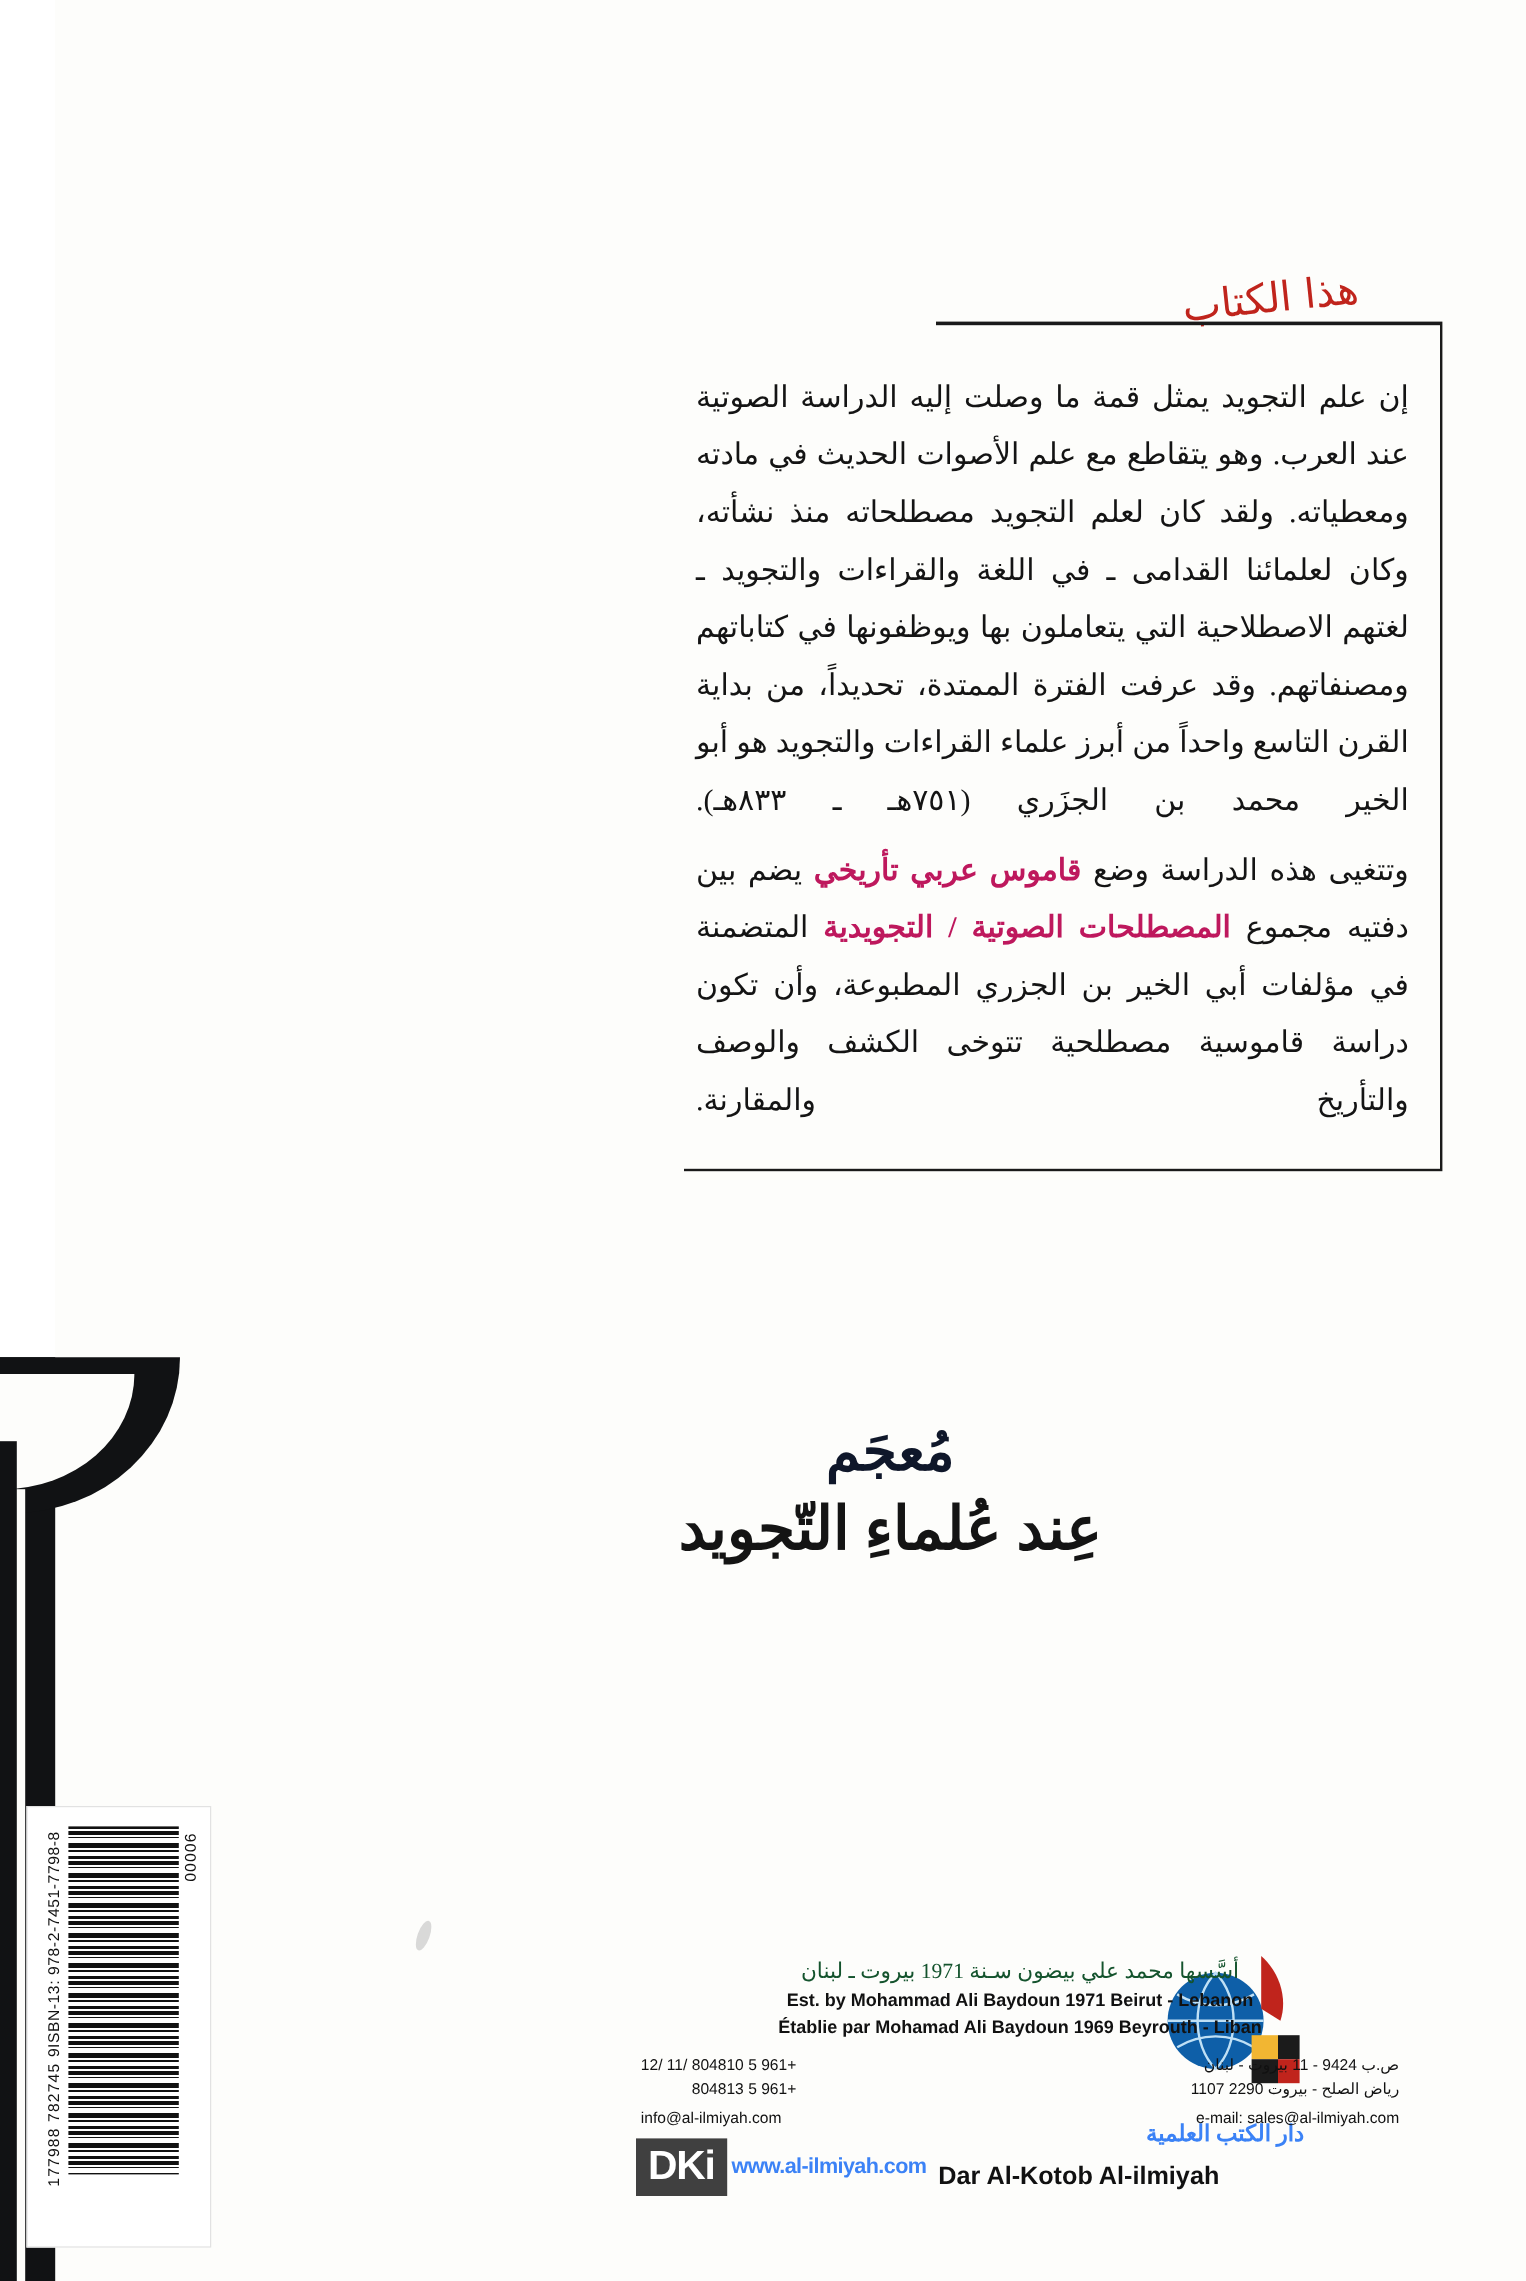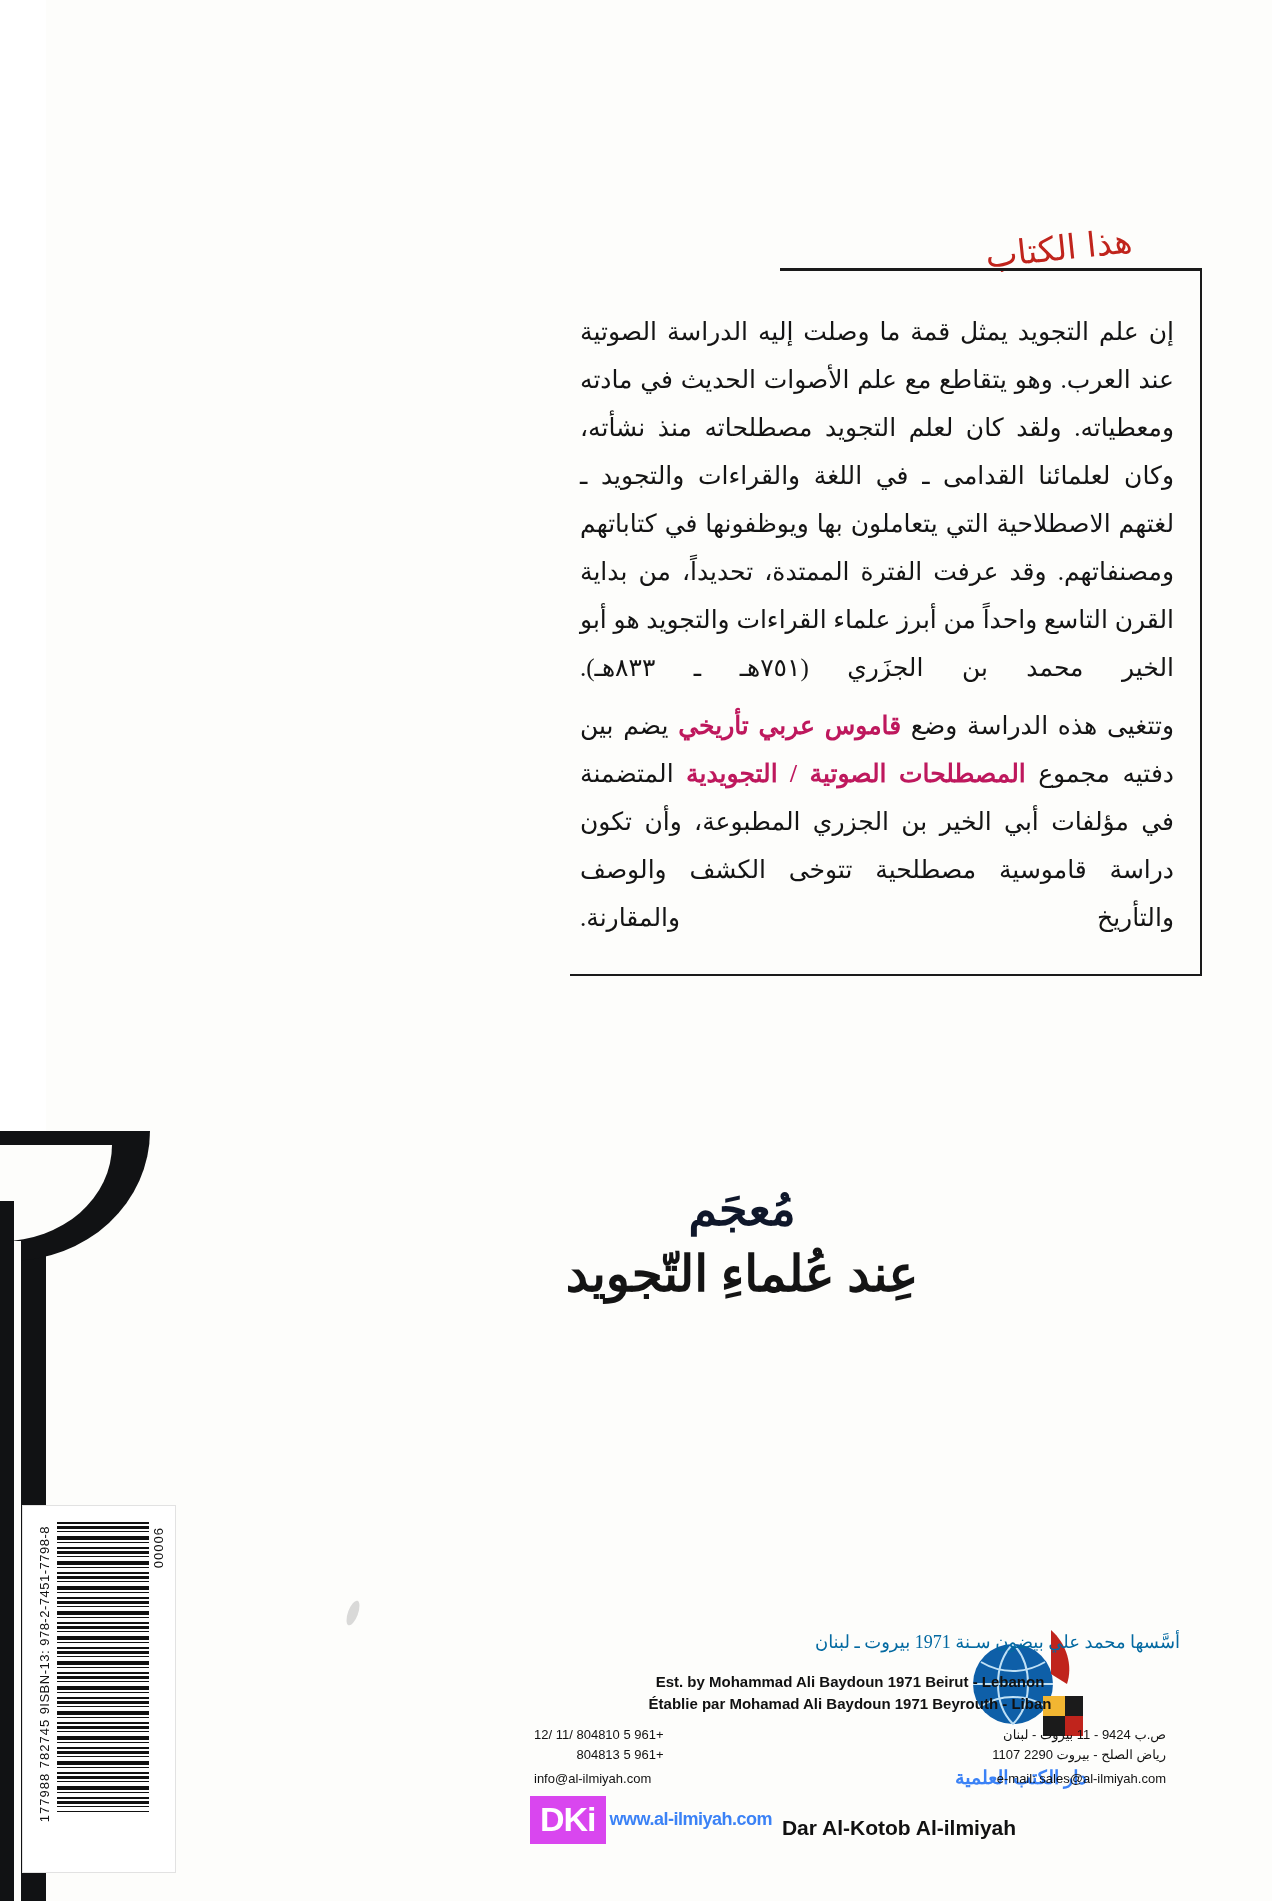--- a/index.html
+++ b/index.html
@@ -220,24 +220,24 @@
   
   .footer {
     position: absolute;
     left: 520px;
     top: 1630px;
     width: 660px;
     direction: rtl;
   }
   .pub-ar {
     font-size: 18px;
-    color: #0369a1;
-    text-align: right;
+    color: #14532d;
+    text-align: center;
     line-height: 1.4;
-    margin-bottom: 16px;
+    margin-bottom: 2px;
     white-space: nowrap;
   }
   .pub-en {
     font-family: "Liberation Sans", sans-serif;
     font-size: 15px;
     font-weight: bold;
     color: #111;
     text-align: center;
     direction: ltr;
     line-height: 1.45;
@@ -269,21 +269,21 @@
     direction: rtl;
   }
   .dki-bar {
     margin-top: 10px;
     display: flex;
     align-items: center;
     direction: ltr;
     padding-left: 10px;
   }
   .dki-logo {
-    background: #d946ef;
+    background: #404040;
     color: #fff;
     font-family: "Liberation Sans", sans-serif;
     font-weight: bold;
     font-size: 34px;
     line-height: 1;
     padding: 6px 10px 8px 10px;
     letter-spacing: -1px;
   }
   .dki-url {
     font-family: "Liberation Sans", sans-serif;
@@ -387,21 +387,21 @@
       <rect x="110" y="74" width="18" height="20" fill="#1b1b1b"></rect>
       <rect x="88" y="94" width="22" height="20" fill="#1b1b1b"></rect>
       <rect x="110" y="94" width="18" height="20" fill="#c0241c"></rect>
     </svg>
   </div>
   <div class="globe-caption">دار الكتب العلمية</div>
 
   <div class="footer">
     <div class="pub-ar">أسَّسها محمد علي بيضون سـنة 1971 بيروت ـ لبنان</div>
     <div class="pub-en">Est. by Mohammad Ali Baydoun 1971 Beirut - Lebanon</div>
-    <div class="pub-en">Établie par Mohamad Ali Baydoun 1971 Beyrouth - Liban</div>
+    <div class="pub-en">Établie par Mohamad Ali Baydoun 1969 Beyrouth - Liban</div>
 
     <div class="contact-grid">
       <div class="contact-col">
         <div>ص.ب 9424 - 11 بيروت - لبنان</div>
         <div>رياض الصلح - بيروت 2290 1107</div>
       </div>
       <div class="contact-col">
         <div>+961 5 804810 /11 /12</div>
         <div>+961 5 804813</div>
       </div>

